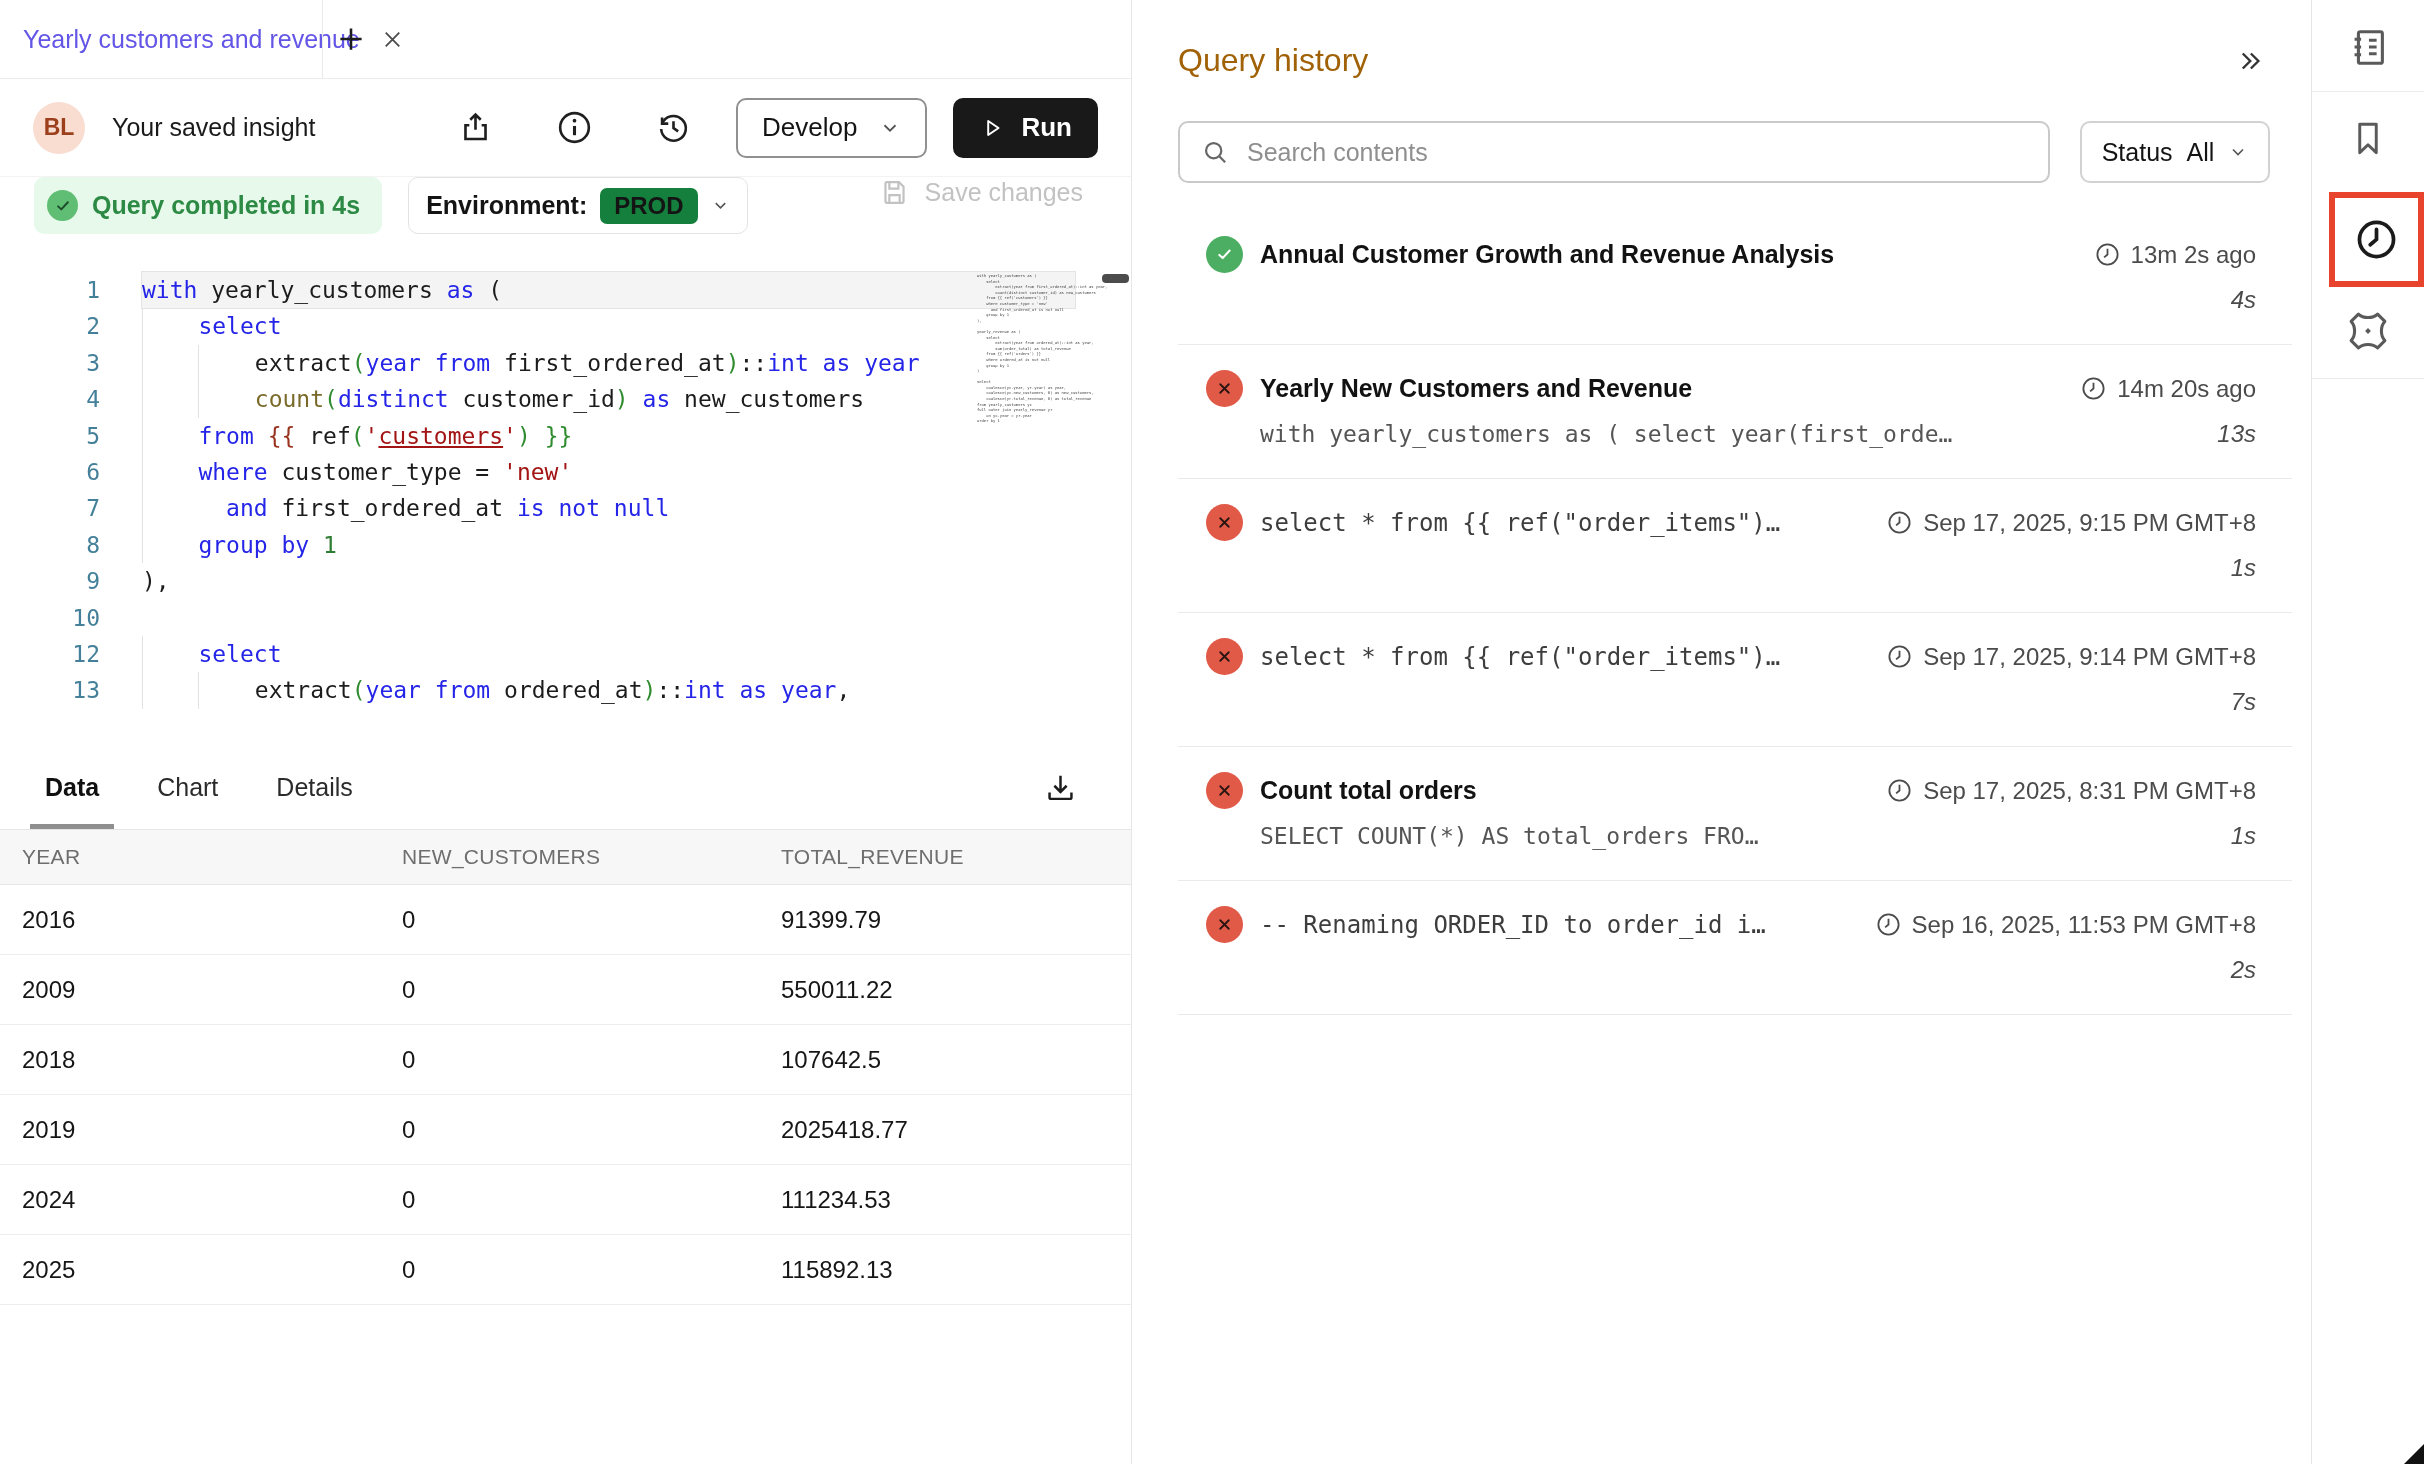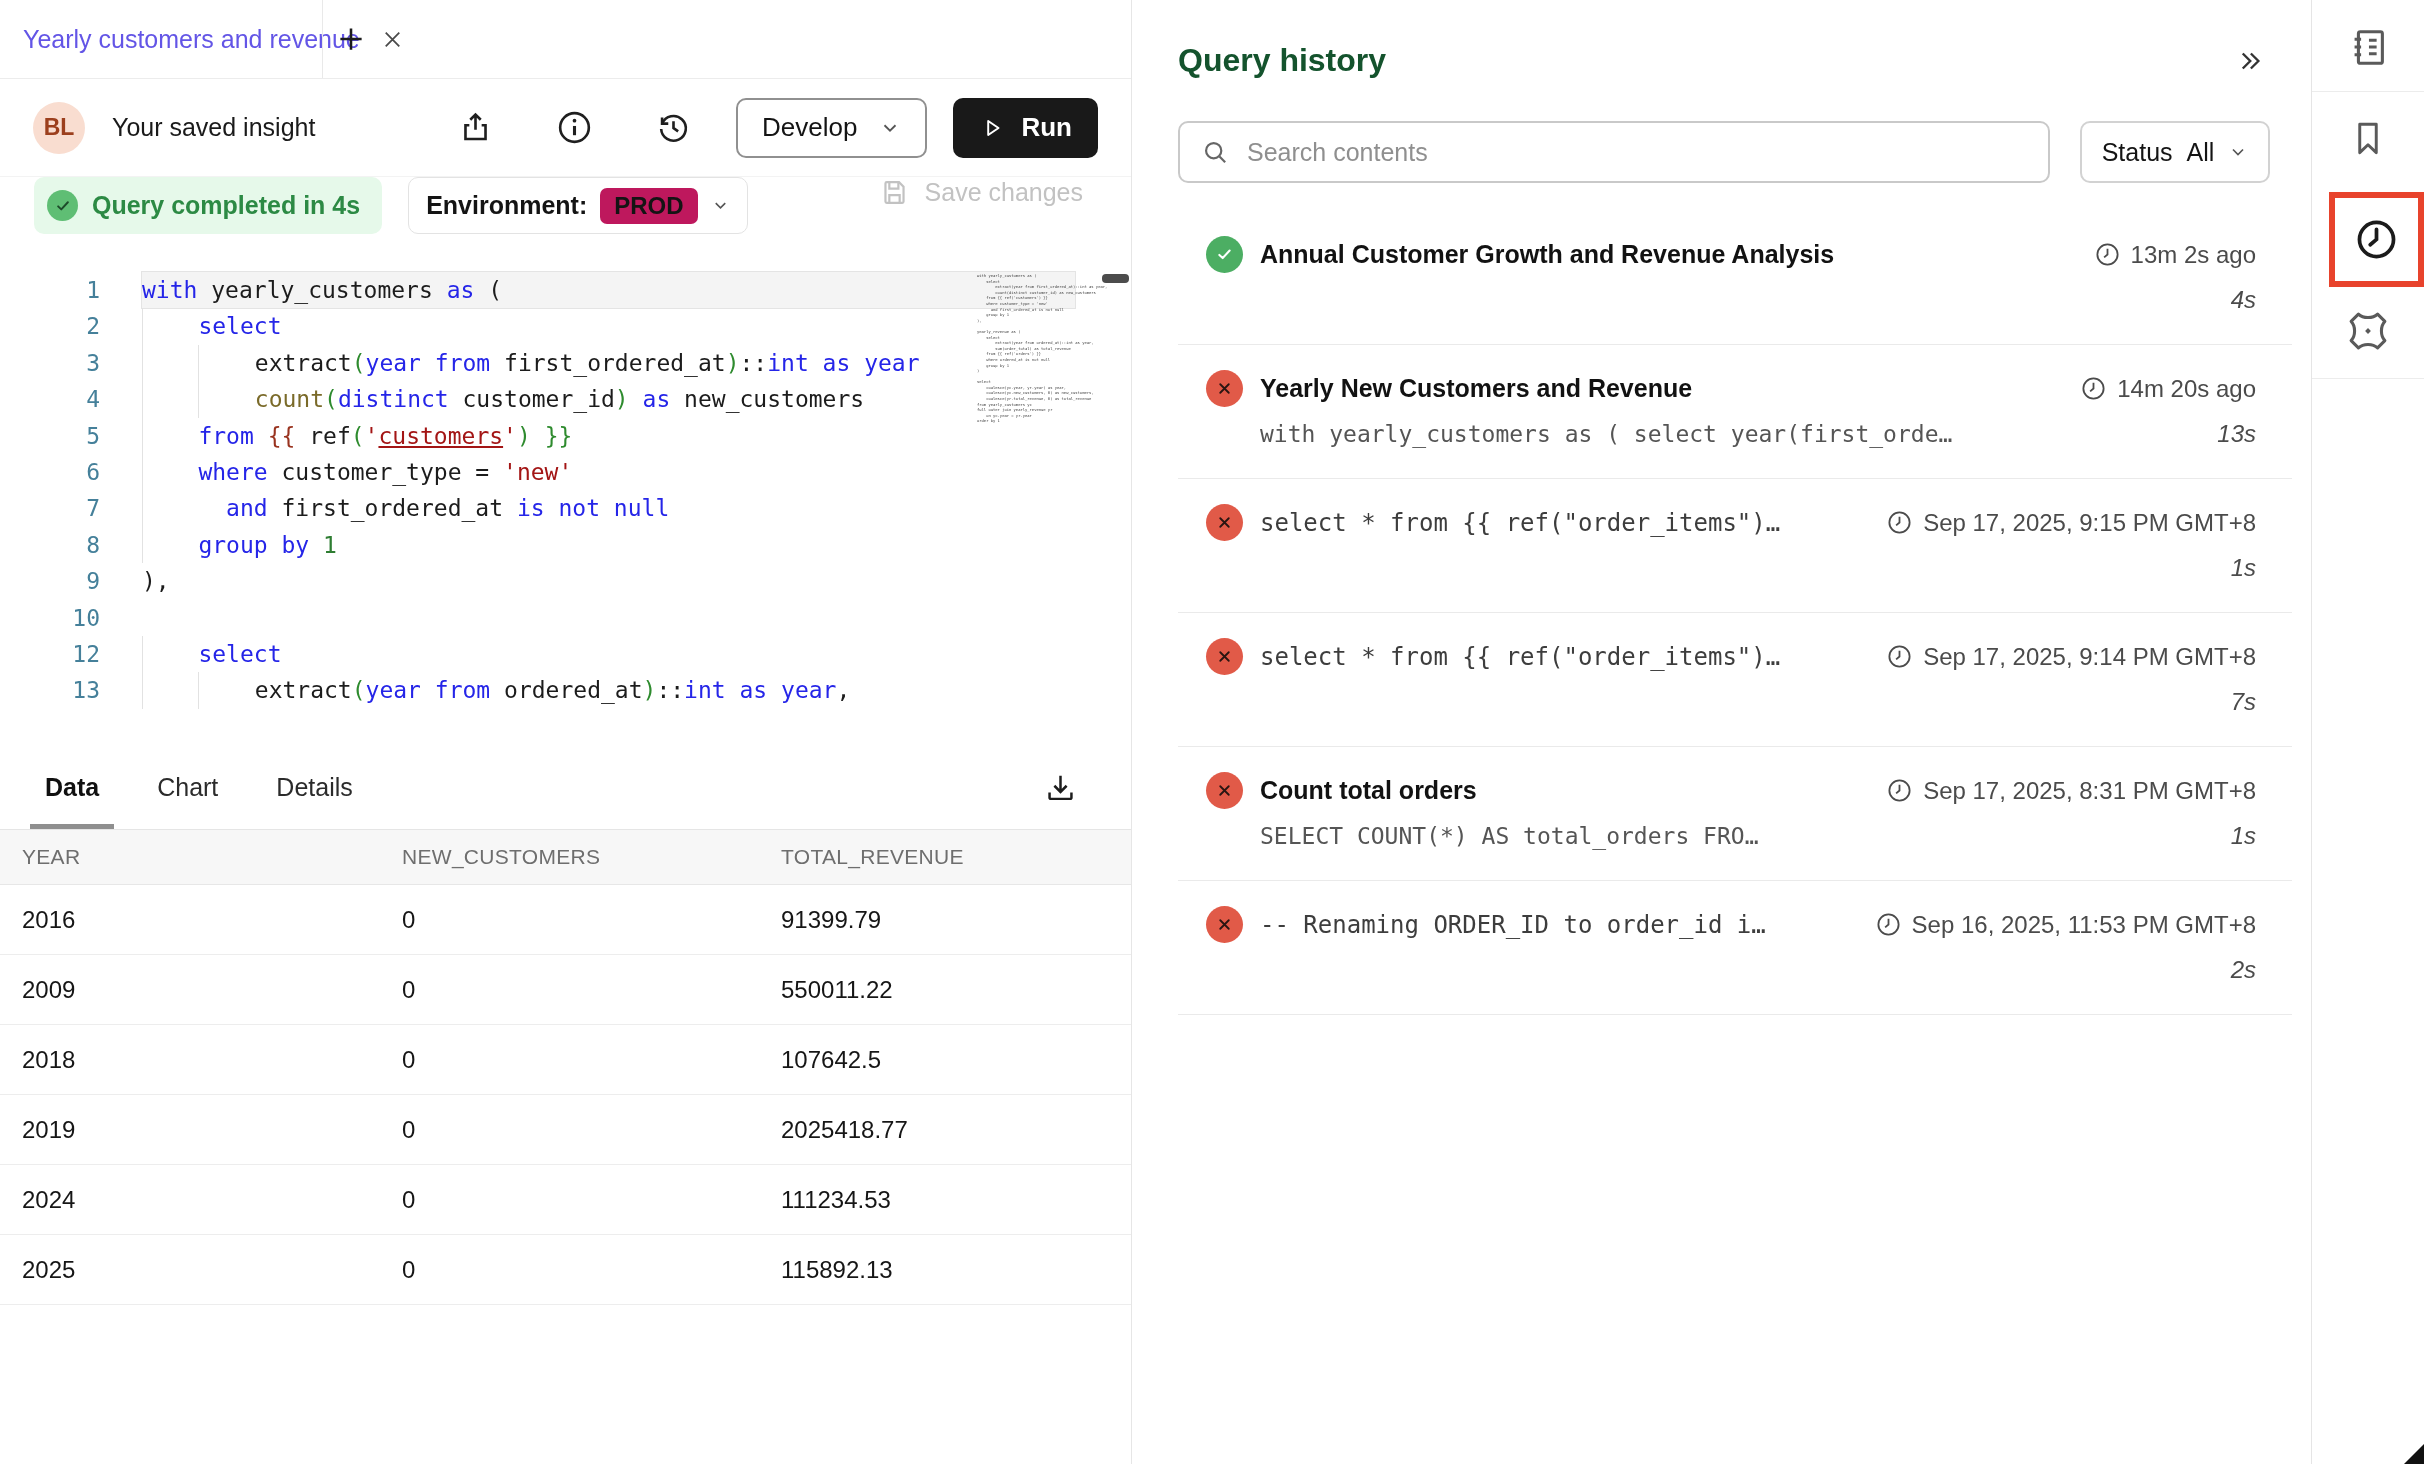--- a/index.html
+++ b/index.html
@@ -30,21 +30,21 @@
              display:flex; align-items:center; gap:16px; padding:0 26px; font-size:26px; font-weight:bold; cursor:pointer; }
 
   .statusbar { height:91px; display:flex; align-items:flex-start; padding:0 34px; }
   .status-pill { background:#e6f9ea; border-radius:10px; height:57px; display:flex; align-items:center;
                  gap:14px; padding:0 22px 0 13px; }
   .status-pill .txt { color:#2c8a44; font-size:25px; font-weight:600; }
   .check-circle { width:31px; height:31px; border-radius:50%; background:#5fbe74; display:flex; align-items:center; justify-content:center; }
   .env-box { margin-left:26px; height:57px; border:1px solid #e3e3e3; border-radius:10px; display:flex;
              align-items:center; gap:13px; padding:0 17px; cursor:pointer; background:#fff; }
   .env-label { font-size:25px; color:#141414; font-weight:600; }
-  .env-pill { background:#be185d; border-radius:7px; padding:4px 14px; font-size:24px; font-weight:600; color:#141414; }
+  .env-pill { background:#15803d; border-radius:7px; padding:4px 14px; font-size:24px; font-weight:600; color:#141414; }
   .chev { color:#555; }
   .save-group { margin-left:auto; margin-right:14px; display:flex; align-items:center; gap:15px; color:#c2c2c2;
                 font-size:25px; background:none; border:none; cursor:pointer; }
 
   
   .editor { position:relative; height:478px; padding-top:4px; font-family:"DejaVu Sans Mono", monospace;
             font-size:23px; overflow:hidden; background:#fff; }
   .code-line { display:flex; height:36.4px; line-height:36.4px; }
   .ln { width:100px; flex:none; text-align:right; color:#45809a; }
   .code { flex:1; margin-left:42px; margin-right:56px; white-space:pre; }
@@ -65,21 +65,21 @@
   .grid-row { display:grid; grid-template-columns:380px 379px 1fr; align-items:center; padding-left:22px; }
   .thead { height:55px; background:#f7f7f7; color:#6e6e6e; font-size:21px; letter-spacing:.3px;
            border-bottom:1px solid #e7e7e7; }
   .trow { height:70px; font-size:24px; color:#161616; border-bottom:1px solid #ededed; }
 
   #panel-divider { position:absolute; left:1131px; top:0; bottom:0; width:1px; background:#e6e6e6; }
 
   
   #history-panel { position:absolute; left:1132px; top:0; width:1178px; height:1464px; background:#fff; }
   .hp-header { display:flex; align-items:center; justify-content:space-between; padding:42px 46px 0 46px; }
-  .hp-title { font-size:32px; font-weight:bold; color:#14532d; }
+  .hp-title { font-size:32px; font-weight:normal; color:#a16207; }
   .collapse-btn { background:none; border:none; color:#333; cursor:pointer; }
   .hp-controls { display:flex; gap:30px; margin:42px 40px 12px 46px;justify-content:space-between; }
   .search-box { flex:1; height:62px; border:2px solid #c9c9c9; border-radius:10px; display:flex;
                 align-items:center; gap:17px; padding:0 21px; color:#6b6b6b; }
   .search-box input { border:none; outline:none; flex:1; font-size:25px; font-family:"Liberation Sans",sans-serif; color:#222; }
   .search-box input::placeholder { color:#8f8f8f; }
   .status-filter { width:190px; height:62px; border:2px solid #d2d2d2; border-radius:10px; background:#fff;
                    display:flex; align-items:center; justify-content:center; gap:14px; font-size:25px; color:#141414; cursor:pointer; }
   .hp-list { margin:28px 18px 0 46px; }
   .h-item { height:134px; border-bottom:1px solid #eaeaea; padding:25px 36px 0 28px; display:flex;

